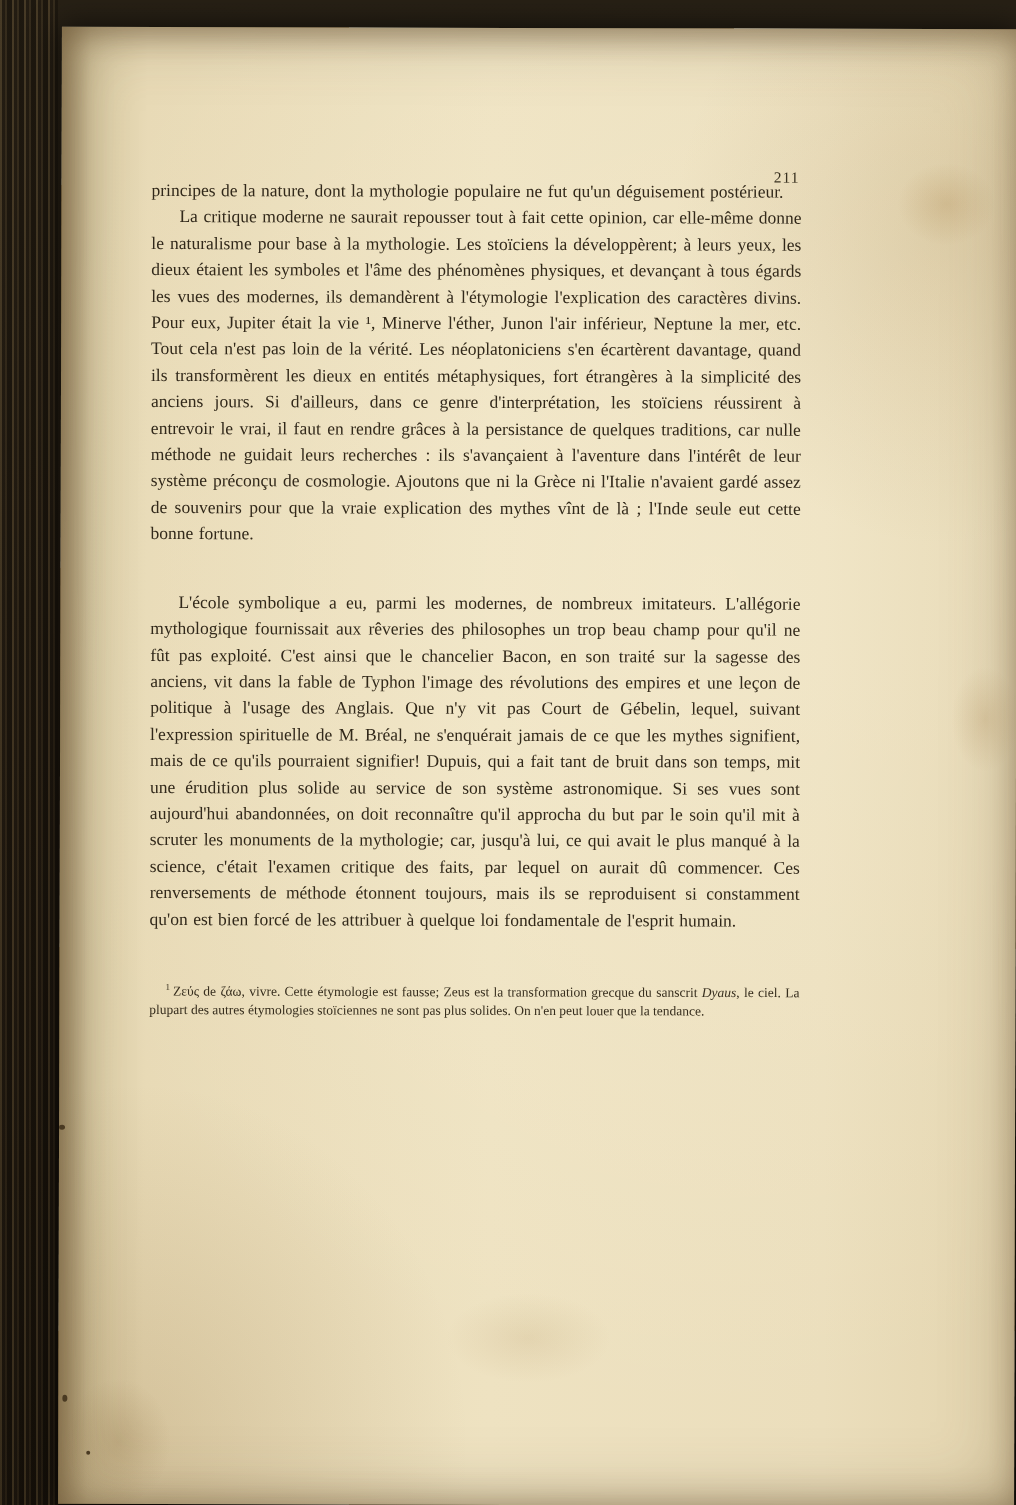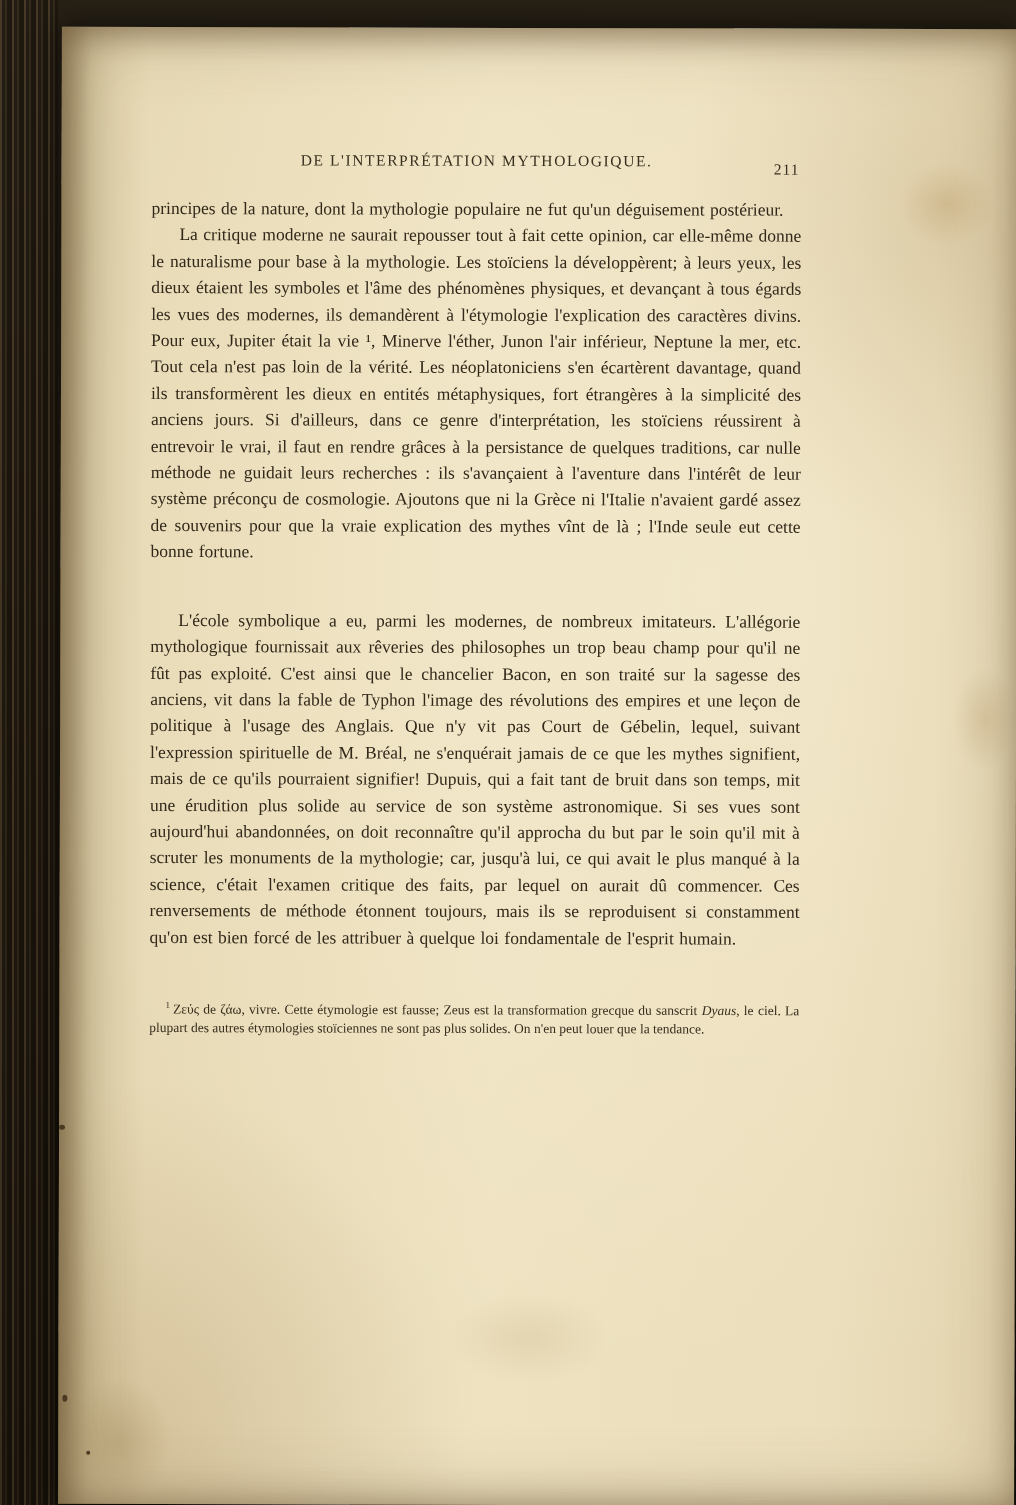--- a/index.html
+++ b/index.html
@@ -58,21 +58,21 @@
   }
   .page-header {
     position: relative;
     text-align: center;
     font-size: 15.5px;
     letter-spacing: 1.6px;
     margin: 0 0 26px 0;
     color: #38301f;
     white-space: nowrap;
   }
-  .page-number { position: absolute; right: 2px; top: 8px; letter-spacing: 1px; margin-left: 8px; }
+  .page-number { position: absolute; right: 2px; top: 16px; letter-spacing: 1px; margin-left: 8px; }
   .para {
     margin: 0;
     font-size: 17.5px;
     line-height: 26.4px;
     text-align: justify;
     text-indent: 1.6em;
     word-spacing: .06em;
   }
   .para.no-indent { text-indent: 0; }
   .para.spaced { margin-top: 42px; }
@@ -97,21 +97,20 @@
   <div class="stain s1"></div>
   <div class="stain s2"></div>
   <div class="stain s3"></div>
   <div class="stain s4"></div>
   <div class="speck k1"></div>
   <div class="speck k2"></div>
   <div class="speck k3"></div>
 
   <div class="text-block">
     <div class="page-header">
-      <span class="header-title">DE L'INTERPRÉTATION MYTHOLOGIQUE.</span>
       <span class="page-number">211</span>
     </div>
 
     <p class="para no-indent">principes de la nature, dont la mythologie populaire ne fut qu'un déguisement postérieur.</p>
     <p class="para">La critique moderne ne saurait repousser tout à fait cette opinion, car elle-même donne le naturalisme pour base à la mythologie. Les stoïciens la développèrent; à leurs yeux, les dieux étaient les symboles et l'âme des phénomènes physiques, et devançant à tous égards les vues des modernes, ils demandèrent à l'étymologie l'explication des caractères divins. Pour eux, Jupiter était la vie ¹, Minerve l'éther, Junon l'air inférieur, Neptune la mer, etc. Tout cela n'est pas loin de la vérité. Les néoplatoniciens s'en écartèrent davantage, quand ils transformèrent les dieux en entités métaphysiques, fort étrangères à la simplicité des anciens jours. Si d'ailleurs, dans ce genre d'interprétation, les stoïciens réussirent à entrevoir le vrai, il faut en rendre grâces à la persistance de quelques traditions, car nulle méthode ne guidait leurs recherches : ils s'avançaient à l'aventure dans l'intérêt de leur système préconçu de cosmologie. Ajoutons que ni la Grèce ni l'Italie n'avaient gardé assez de souvenirs pour que la vraie explication des mythes vînt de là ; l'Inde seule eut cette bonne fortune.</p>
     <p class="para spaced">L'école symbolique a eu, parmi les modernes, de nombreux imitateurs. L'allégorie mythologique fournissait aux rêveries des philosophes un trop beau champ pour qu'il ne fût pas exploité. C'est ainsi que le chancelier Bacon, en son traité sur la sagesse des anciens, vit dans la fable de Typhon l'image des révolutions des empires et une leçon de politique à l'usage des Anglais. Que n'y vit pas Court de Gébelin, lequel, suivant l'expression spirituelle de M. Bréal, ne s'enquérait jamais de ce que les mythes signifient, mais de ce qu'ils pourraient signifier! Dupuis, qui a fait tant de bruit dans son temps, mit une érudition plus solide au service de son système astronomique. Si ses vues sont aujourd'hui abandonnées, on doit reconnaître qu'il approcha du but par le soin qu'il mit à scruter les monuments de la mythologie; car, jusqu'à lui, ce qui avait le plus manqué à la science, c'était l'examen critique des faits, par lequel on aurait dû commencer. Ces renversements de méthode étonnent toujours, mais ils se reproduisent si constamment qu'on est bien forcé de les attribuer à quelque loi fondamentale de l'esprit humain.</p>
 
     <div class="footnote"><sup>1</sup><span>Ζεύς de ζάω, vivre. Cette étymologie est fausse; Zeus est la transformation grecque du sanscrit </span><i>Dyaus</i><span>, le ciel. La plupart des autres étymologies stoïciennes ne sont pas plus solides. On n'en peut louer que la tendance.</span></div>
   </div>
 </div>

